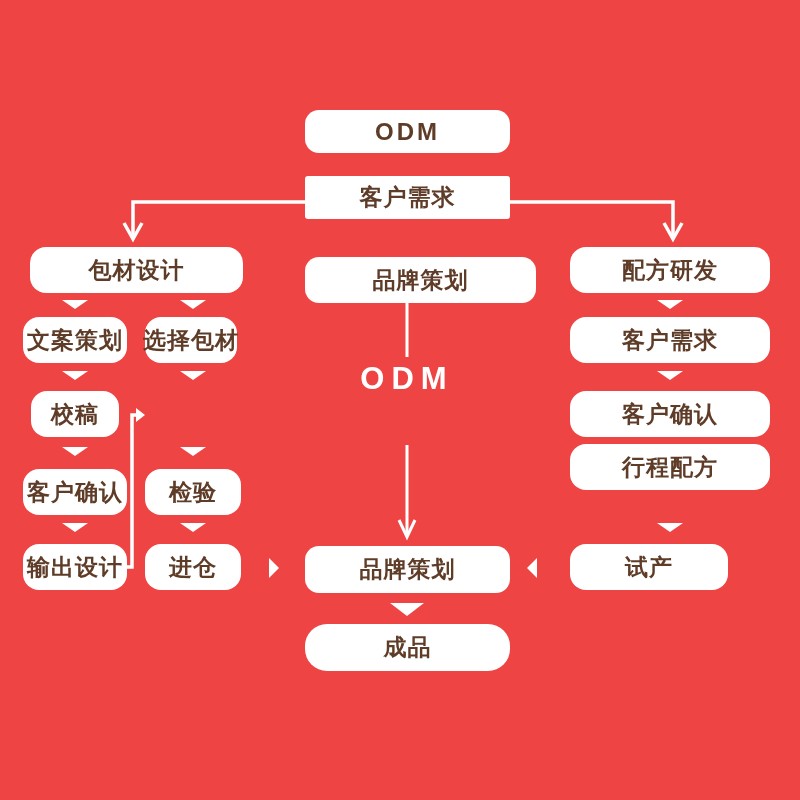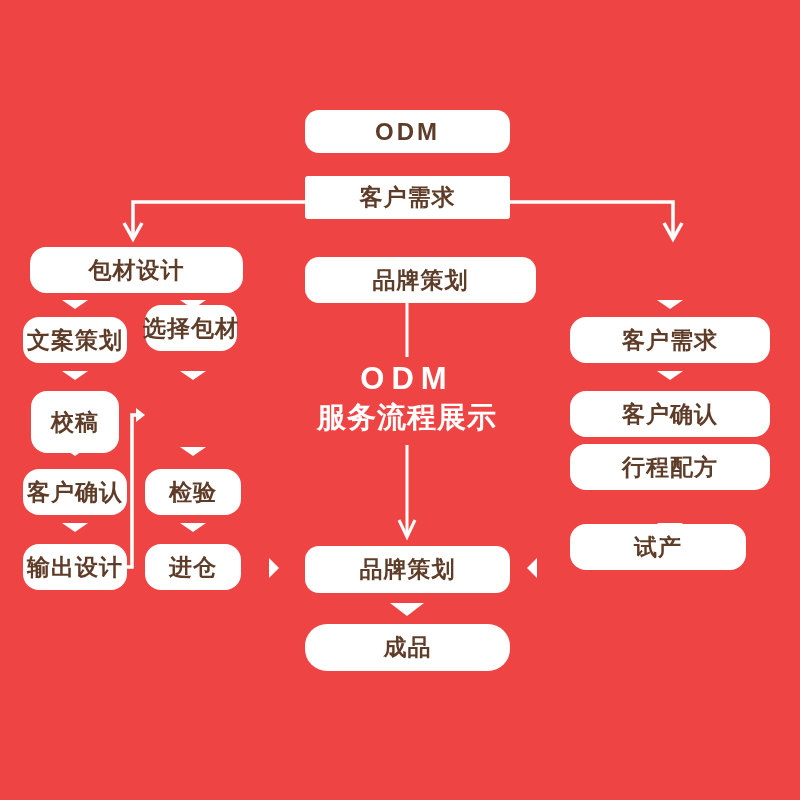--- a/index.html
+++ b/index.html
@@ -75,36 +75,36 @@
 
     <polygon points="537,558 537,578 527,568" fill="#ffffff"></polygon>
   </svg>
 
   <div class="node latin" style="left:305px;top:110px;width:205px;height:43px;border-radius:14px">ODM</div>
   <div class="node" style="left:305px;top:176px;width:205px;height:43px;border-radius:3px">客户需求</div>
 
   <div class="node" style="left:30px;top:247px;width:213px;height:46px">包材设计</div>
 
   <div class="node" style="left:23px;top:317px;width:104px;height:46px">文案策划</div>
-  <div class="node" style="left:31px;top:391px;width:88px;height:62px">校稿</div>
+  <div class="node" style="left:31px;top:391px;width:88px;height:46px">校稿</div>
   <div class="node" style="left:23px;top:469px;width:104px;height:46px">客户确认</div>
   <div class="node" style="left:23px;top:544px;width:104px;height:46px">输出设计</div>
 
-  <div class="node" style="left:145px;top:305px;width:92px;height:46px">选择包材</div>
+  <div class="node" style="left:145px;top:317px;width:92px;height:46px">选择包材</div>
   <div class="node" style="left:145px;top:469px;width:96px;height:46px">检验</div>
   <div class="node" style="left:145px;top:544px;width:96px;height:46px">进仓</div>
 
   <div class="node" style="left:305px;top:257px;width:231px;height:46px;border-radius:14px">品牌策划</div>
 
   <div class="center-title">
     <div class="t1">ODM</div>
-    <div class="t2">服务流程展示</div>
   </div>
 
   <div class="node" style="left:305px;top:546px;width:205px;height:47px;border-radius:14px">品牌策划</div>
   <div class="node" style="left:305px;top:624px;width:205px;height:47px;border-radius:22px">成品</div>
 
+  <div class="node" style="left:570px;top:247px;width:200px;height:46px">配方研发</div>
   <div class="node" style="left:570px;top:317px;width:200px;height:46px">客户需求</div>
   <div class="node" style="left:570px;top:391px;width:200px;height:46px">客户确认</div>
   <div class="node" style="left:570px;top:444px;width:200px;height:46px">行程配方</div>
-  <div class="node" style="left:570px;top:524px;width:176px;height:46px">试产</div>
+  <div class="node" style="left:570px;top:544px;width:158px;height:46px">试产</div>
 
 </div>
 
 </body></html>

